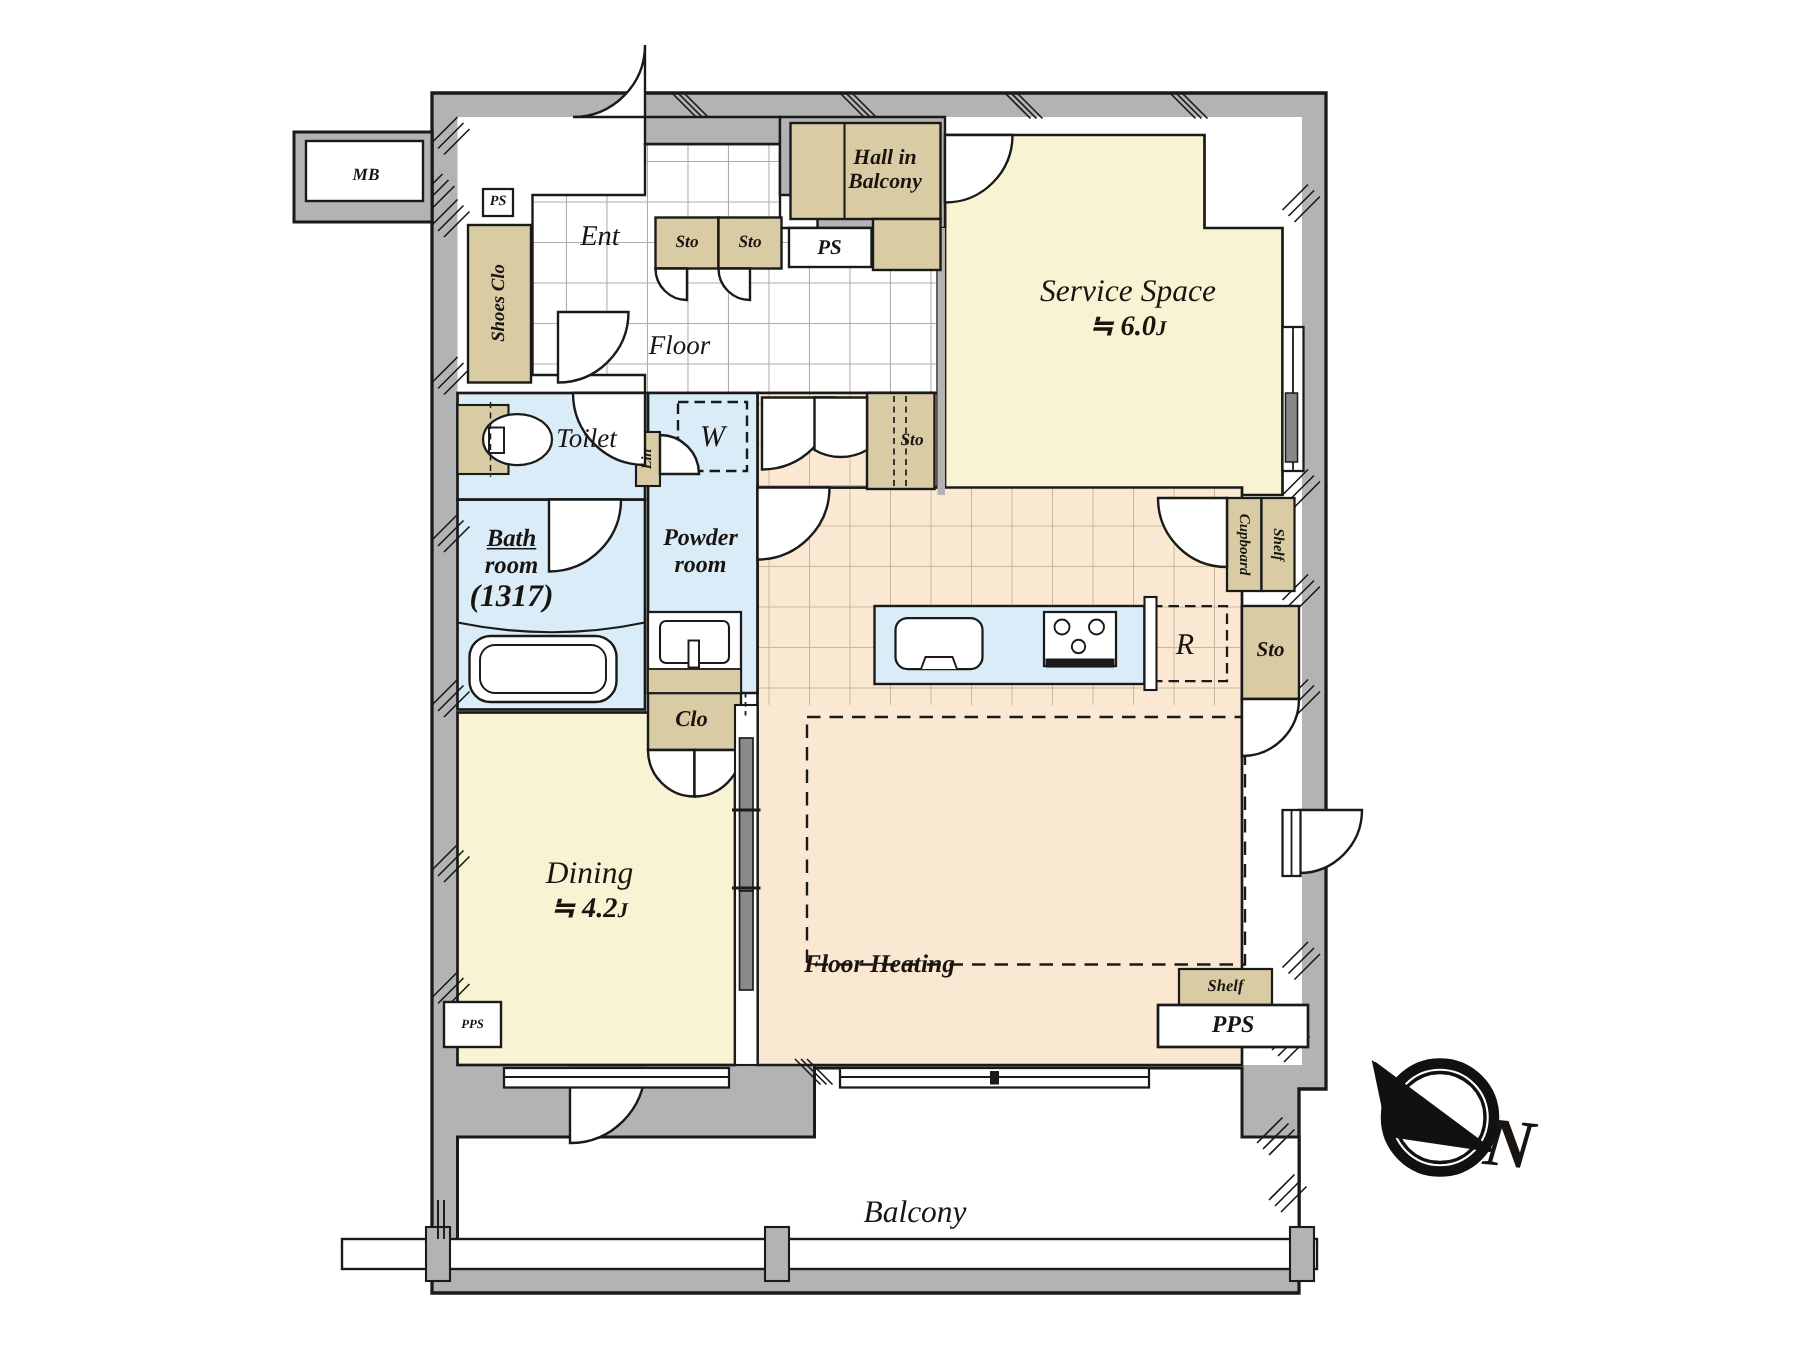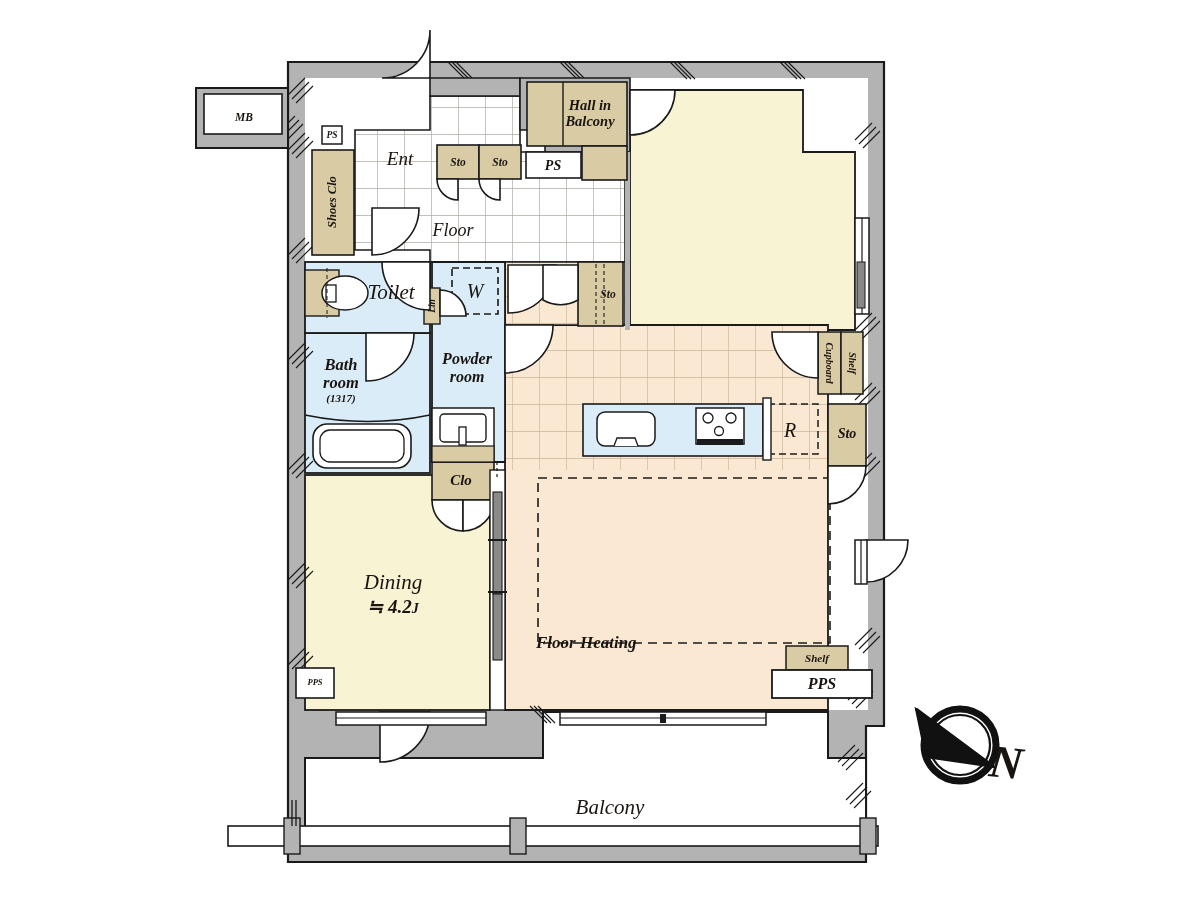--- a/index.html
+++ b/index.html
@@ -312,36 +312,40 @@
 <div class="lbl c tiny-lbl" style="left:458px; top:162px;">Sto</div>
 <div class="lbl c tiny-lbl" style="left:500px; top:162px;">Sto</div>
 
 <div class="lbl c tiny-lbl" style="left:553px; top:166px; font-size:14px;">PS</div>
 
 <div class="lbl c" style="left:590px; top:114px;">
   <div class="sub-lbl" style="font-size:14.5px;">Hall in</div>
   <div class="sub-lbl" style="font-size:14.5px;">Balcony</div>
 </div>
 
-
-<div class="lbl c room-name" style="left:391px; top:293px; font-size:21px;">Toilet</div>
+<div class="lbl c" style="left:752px; top:206px;">
+  <div class="room-name">Service Space</div>
+  <div class="room-area" style="margin-top:3px;"><span>≒ 6.0</span><span class="jsuffix">J</span></div>
+</div>
+
+<div class="lbl c room-name" style="left:391px; top:293px; font-size:18px;">Toilet</div>
 
 <div class="lbl c room-name" style="left:475px; top:291px; font-size:20px;">W</div>
 
 <div class="lbl c mini-lbl vert flip" style="left:432px; top:306px; font-size:9.5px;">Lin</div>
 
 <div class="lbl c" style="left:467px; top:368px;">
   <div class="sub-lbl" style="font-size:16px;">Powder</div>
   <div class="sub-lbl" style="font-size:16px;">room</div>
 </div>
 
 <div class="lbl c" style="left:341px; top:380px;">
-  <div class="sub-lbl" style="font-size:16.5px;">Bath</div>
+  <div class="sub-lbl" style="font-size:16.5px;text-decoration:underline;">Bath</div>
   <div class="sub-lbl" style="font-size:16.5px;">room</div>
-  <div class="sub-lbl" style="font-size:11px;">(1317)</div>
+  <div class="sub-lbl" style="font-size:21px;">(1317)</div>
 </div>
 
 <div class="lbl c tiny-lbl" style="left:608px; top:294px;">Sto</div>
 
 <div class="lbl c tiny-lbl" style="left:461px; top:480px; font-size:15px;">Clo</div>
 
 <div class="lbl c" style="left:393px; top:594px;">
   <div class="room-name">Dining</div>
   <div class="room-area" style="margin-top:3px;"><span>≒ 4.2</span><span class="jsuffix">J</span></div>
 </div>

